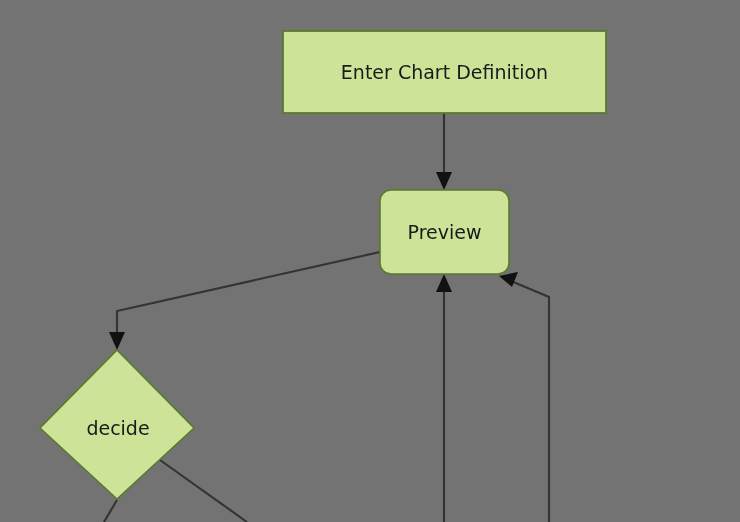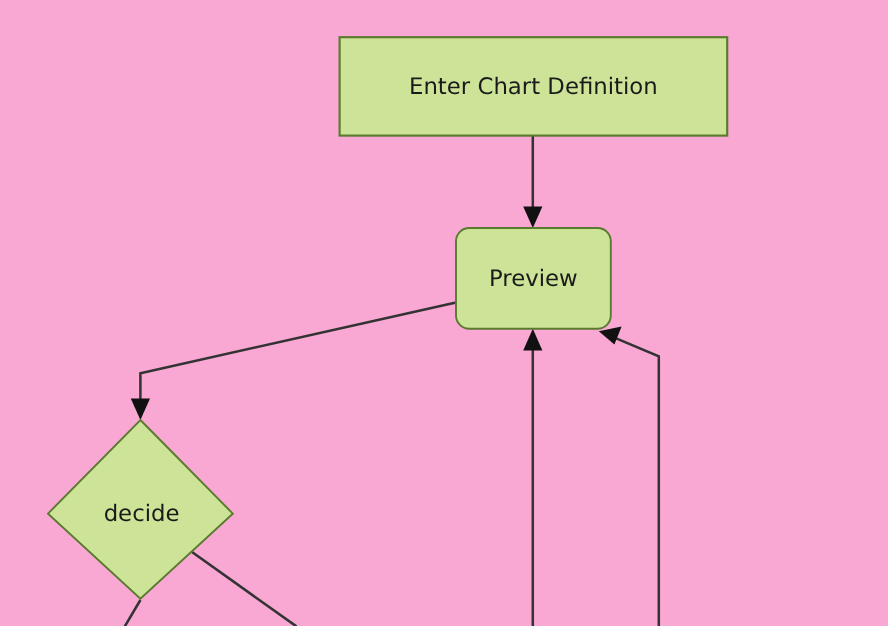--- a/index.html
+++ b/index.html
@@ -10,21 +10,21 @@
   body {
     width: 740px;
     height: 522px;
     overflow: hidden;
     font-family: "DejaVu Sans", sans-serif;
   }
   #flowchart-canvas {
     position: relative;
     width: 740px;
     height: 522px;
-    background: #f9a8d4;
+    background: #737373;
   }
   svg.diagram-layer {
     position: absolute;
     top: 0;
     left: 0;
     width: 740px;
     height: 522px;
     display: block;
   }
   .node-shape {

